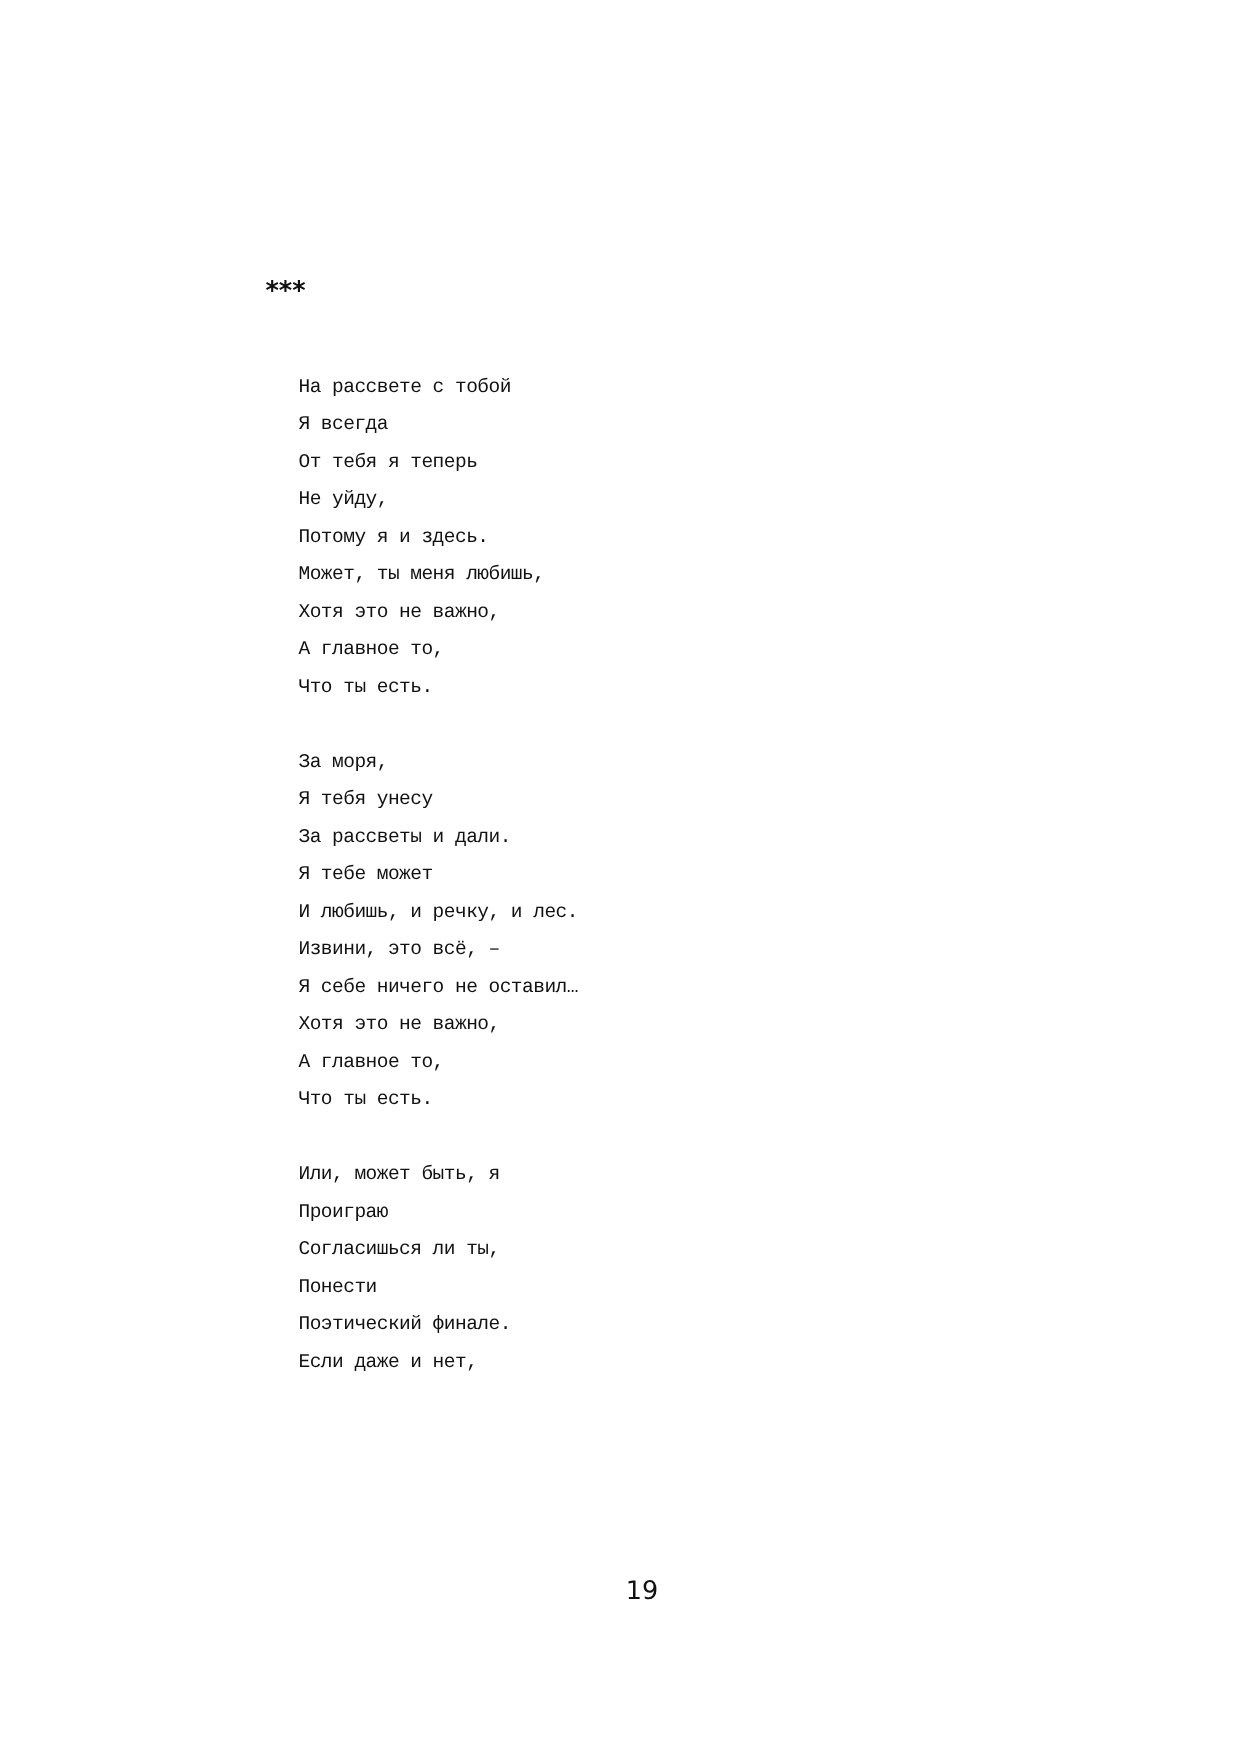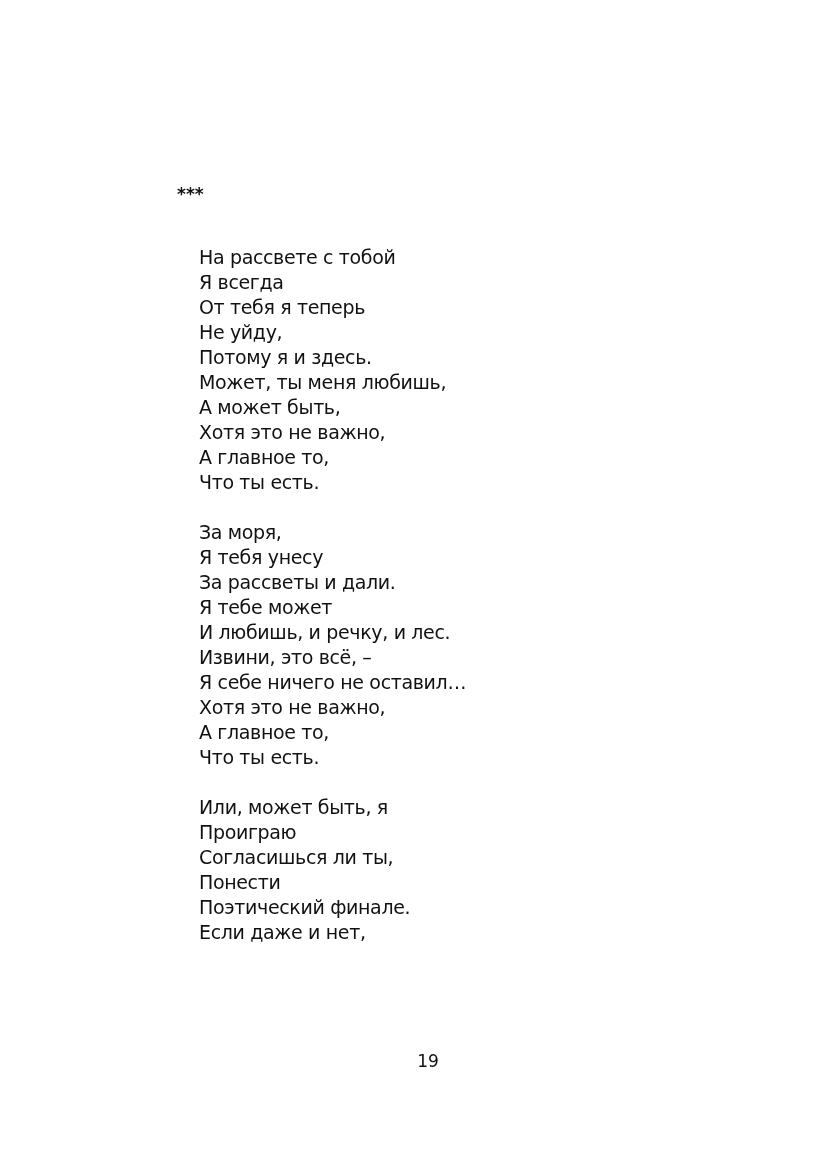--- a/index.html
+++ b/index.html
@@ -36,25 +36,26 @@
       position: absolute;
       left: 199px;
       top: 245px;
       width: 420px;
     }
     .stanza {
       margin: 0 0 25px 0;
     }
     .line {
       display: block;
-      font-size: 19px;
+      font-size: 13px;
       line-height: 25px;
       height: 25px;
       white-space: nowrap;
       letter-spacing: -0.35px;
+      font-family: Liberation Mono, monospace;
     }
     .page-number {
       position: absolute;
       left: 0;
       width: 856px;
       top: 1049px;
       text-align: center;
       font-size: 17px;
       line-height: 24px;
     }
@@ -68,21 +69,20 @@
 
   <div class="poem">
 
     <div class="stanza">
       <span class="line">На рассвете с тобой</span>
       <span class="line">Я всегда</span>
       <span class="line">От тебя я теперь</span>
       <span class="line">Не уйду,</span>
       <span class="line">Потому я и здесь.</span>
       <span class="line">Может, ты меня любишь,</span>
-      <span class="line">А может быть,</span>
       <span class="line">Хотя это не важно,</span>
       <span class="line">А главное то,</span>
       <span class="line">Что ты есть.</span>
     </div>
 
     <div class="stanza">
       <span class="line">За моря,</span>
       <span class="line">Я тебя унесу</span>
       <span class="line">За рассветы и дали.</span>
       <span class="line">Я тебе может</span>

